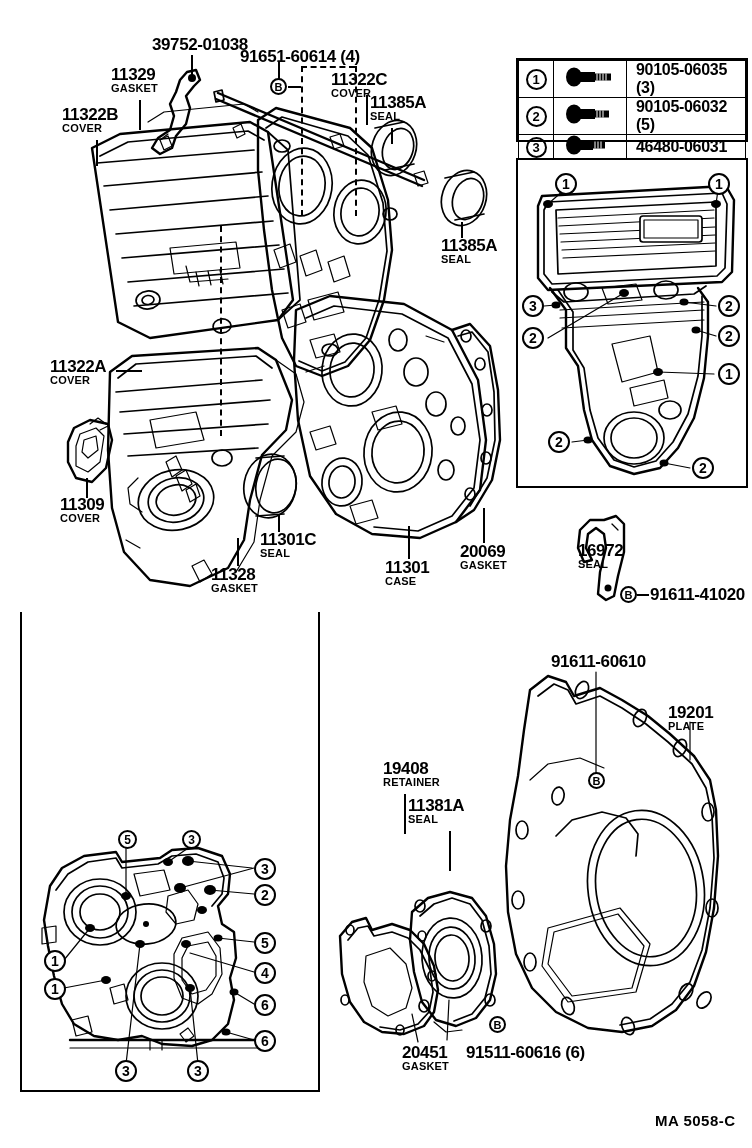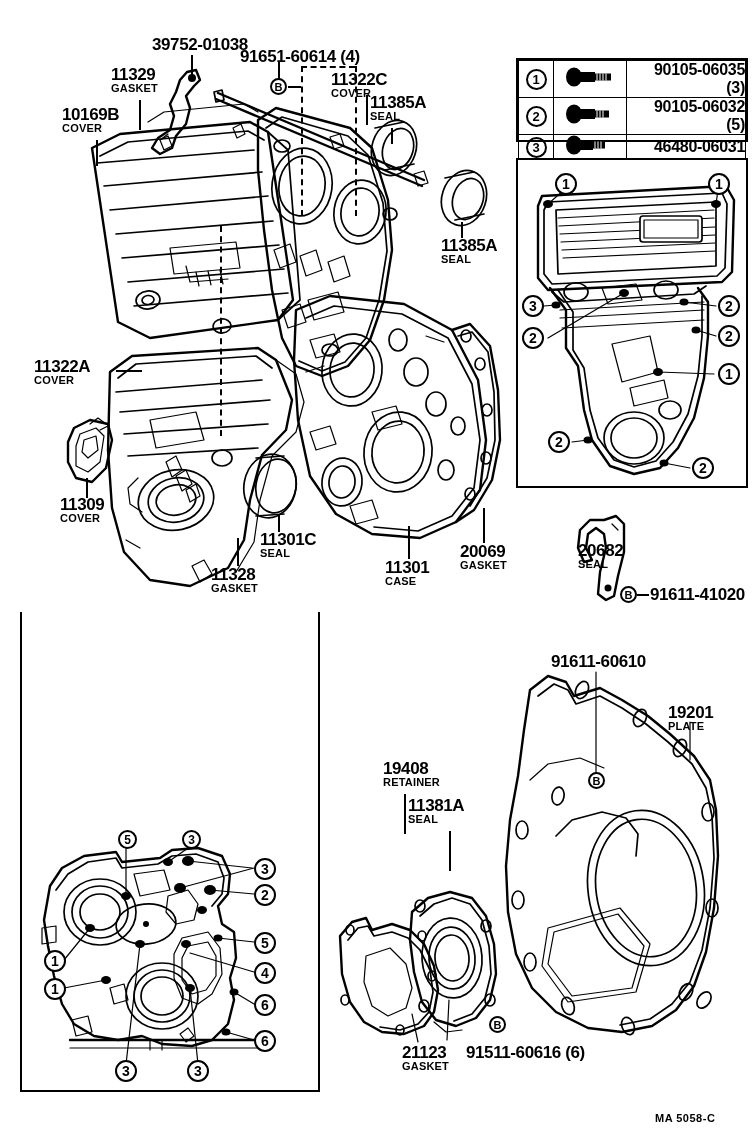--- a/index.html
+++ b/index.html
@@ -33,21 +33,21 @@
   .cnum.sm{width:19px;height:19px;font-size:12px;border-width:2px;}
   .bmark{
     position:absolute;width:17px;height:17px;border:2.2px solid #000;border-radius:50%;
     display:flex;align-items:center;justify-content:center;
     font-size:11px;font-weight:700;background:#fff;box-sizing:border-box;
   }
 
   
   .legend{position:absolute;border:2.5px solid #000;background:#fff;box-sizing:border-box;}
   .legend table{border-collapse:collapse;width:100%;height:100%;}
-  .legend td{border:1.6px solid #000;padding:0;vertical-align:middle;text-align:right;}
+  .legend td{border:1.6px solid #000;padding:0;vertical-align:middle;}
   .legend td.num{width:34px;text-align:center;}
   .legend td.ico{width:72px;text-align:center;}
   .legend td.pnum{padding-left:9px;font-size:16px;font-weight:700;letter-spacing:-0.3px;}
   .lnum{
     display:inline-flex;width:21px;height:21px;border:2.2px solid #000;border-radius:50%;
     align-items:center;justify-content:center;font-size:13px;font-weight:700;box-sizing:border-box;
   }
 
   
   .panel{position:absolute;border:2.5px solid #000;box-sizing:border-box;background:#fff;}
@@ -56,21 +56,21 @@
   svg.art{position:absolute;left:0;top:0;overflow:visible;}
   svg.art path,svg.art line,svg.art circle,svg.art ellipse,svg.art polyline,svg.art rect,svg.art polygon{
     fill:none;stroke:#000;stroke-width:1.7;stroke-linejoin:round;stroke-linecap:round;
   }
   svg.art .thin{stroke-width:1.2;}
   svg.art .fat{stroke-width:2.4;}
   svg.art .fill-w{fill:#fff;}
   svg.art .fill-k{fill:#000;stroke:none;}
 
   .footer{
-    position:absolute;font-size:11px;font-weight:700;letter-spacing:0.5px;
+    position:absolute;font-size:15px;font-weight:700;letter-spacing:0.5px;
   }
 </style>
 </head>
 <body>
 
 <div class="page">
 
   <svg class="art" width="752" height="1148">
 
     <g>
@@ -218,21 +218,21 @@
                            L606,600 L598,594 L600,572 L606,548 L604,534
                            L596,528 L588,534 L586,548 L592,560 L584,562
                            L578,548 L580,530 L590,520 Z"></path>
       <ellipse class="fill-k" cx="608" cy="588" rx="3.5" ry="3.5"></ellipse>
       <path class="thin" d="M612,524 L618,530"></path>
     </g>
   </svg>
 
   <div>
     <div class="lbl" style="left:62px;top:106px">
-      <span class="pn">10169B</span>
+      <span class="pn">11322B</span>
       <span class="sub">COVER</span>
     </div>
     <div class="leader v" style="left:96px;top:140px;height:26px"></div>
 
     <div class="lbl" style="left:111px;top:66px">
       <span class="pn">11329</span>
       <span class="sub">GASKET</span>
     </div>
     <div class="leader v" style="left:139px;top:100px;height:30px"></div>
 
@@ -263,21 +263,21 @@
       <span class="sub">SEAL</span>
     </div>
     <div class="leader v" style="left:391px;top:128px;height:16px"></div>
 
     <div class="lbl" style="left:441px;top:237px">
       <span class="pn">11385A</span>
       <span class="sub">SEAL</span>
     </div>
     <div class="leader v" style="left:461px;top:222px;height:16px"></div>
 
-    <div class="lbl" style="left:34px;top:358px">
+    <div class="lbl" style="left:50px;top:358px">
       <span class="pn">11322A</span>
       <span class="sub">COVER</span>
     </div>
     <div class="leader h" style="left:116px;top:370px;width:26px"></div>
 
     <div class="lbl" style="left:60px;top:496px">
       <span class="pn">11309</span>
       <span class="sub">COVER</span>
     </div>
     <div class="leader v" style="left:86px;top:478px;height:20px"></div>
@@ -672,26 +672,26 @@
       <span class="pn">91611-60610</span>
     </div>
     <div class="bmark" style="left:588px;top:772px">B</div>
 
     <div class="lbl" style="left:668px;top:704px">
       <span class="pn">19201</span>
       <span class="sub">PLATE</span>
     </div>
 
     <div class="lbl" style="left:578px;top:542px">
-      <span class="pn">20682</span>
+      <span class="pn">16972</span>
       <span class="sub">SEAL</span>
     </div>
 
     <div class="lbl" style="left:402px;top:1044px">
-      <span class="pn">21123</span>
+      <span class="pn">20451</span>
       <span class="sub">GASKET</span>
     </div>
 
     <div class="lbl" style="left:466px;top:1044px">
       <span class="pn">91511-60616 (6)</span>
     </div>
     <div class="bmark" style="left:489px;top:1016px">B</div>
   </div>
 
   <div class="leader v" style="left:596px;top:576px;height:0px"></div>

